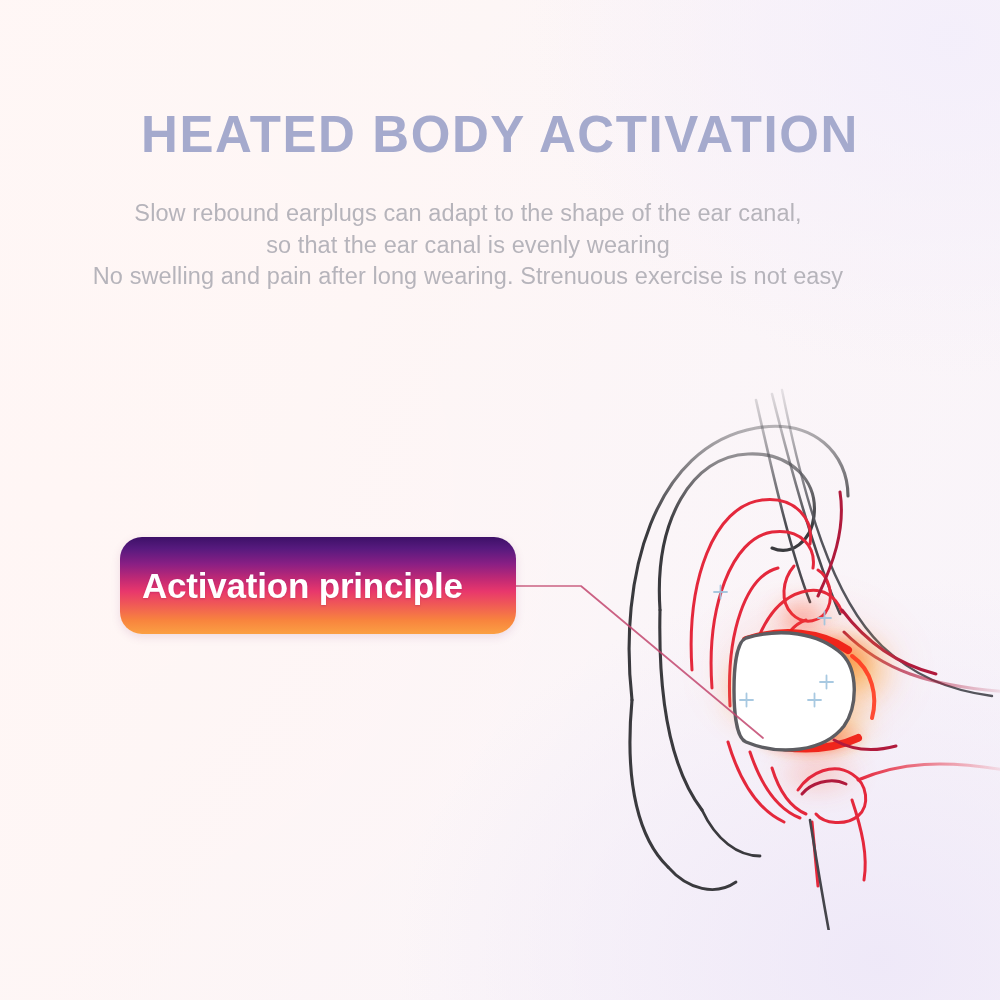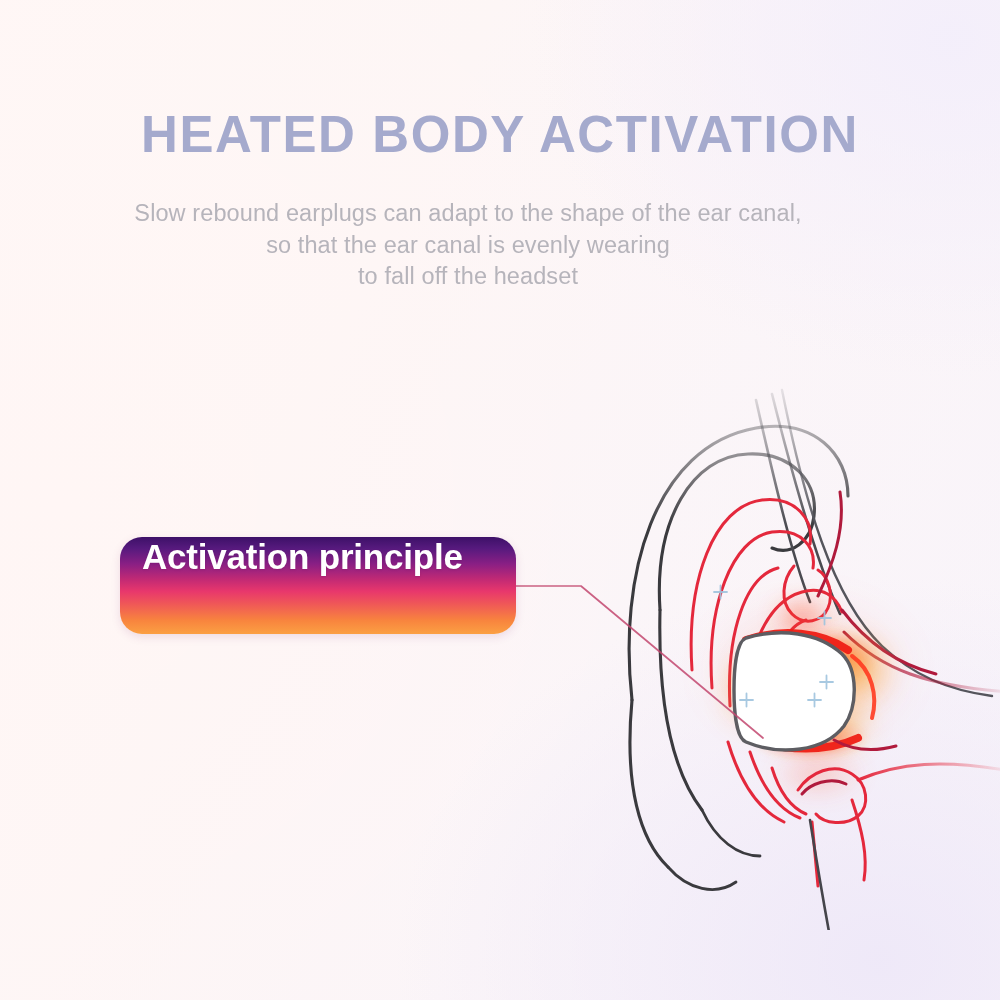--- a/index.html
+++ b/index.html
@@ -70,20 +70,21 @@
       #3d1168 0%,
       #571a7e 12%,
       #8a1f84 28%,
       #c32a74 44%,
       #e8376c 56%,
       #f05a56 70%,
       #f8843e 86%,
       #fba043 100%);
     box-shadow: 0 3px 10px rgba(120,40,110,0.13);
     display: flex;
+    align-items: center;
     justify-content: flex-start;
   }
   .badge-label {
     color: #ffffff;
     font-family: "Liberation Sans", sans-serif;
     font-size: 35px;
     font-weight: 700;
     letter-spacing: -0.2px;
     padding-left: 22px;
     white-space: nowrap;
@@ -113,21 +114,21 @@
 <body>
 
 <div id="page">
 
   <div class="header-block">
     <h1 class="page-title">HEATED BODY ACTIVATION</h1>
 
     <div class="subtitle">
       <span class="line">Slow rebound earplugs can adapt to the shape of the ear canal,</span>
       <span class="line">so that the ear canal is evenly wearing</span>
-      <span class="line">to fall off the headset</span>
+      <span class="line">No swelling and pain after long wearing. Strenuous exercise is not easy</span>
     </div>
   </div>
 
   <div class="ear-illustration">
     <svg viewBox="0 0 420 560" width="420" height="560" xmlns="http://www.w3.org/2000/svg">
       <defs>
 
         <linearGradient id="fadeDown" x1="0" y1="0" x2="0" y2="1">
           <stop offset="0%" stop-color="#fff" stop-opacity="0"></stop>
           <stop offset="28%" stop-color="#fff" stop-opacity="1"></stop>

